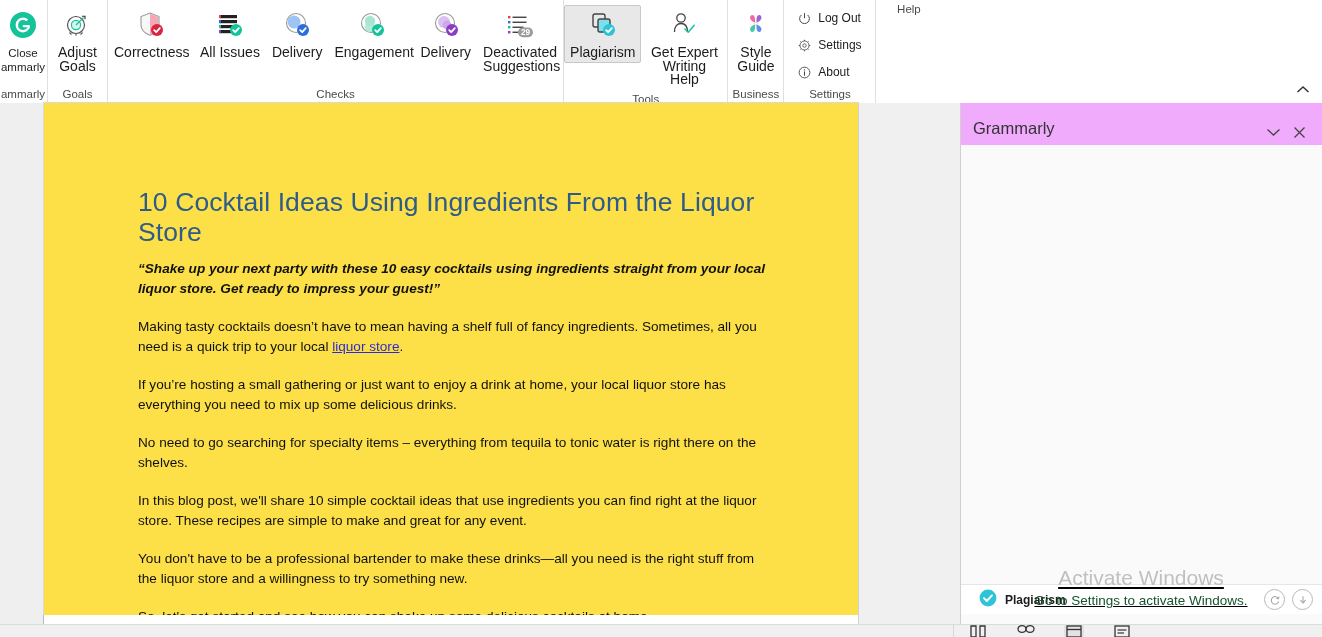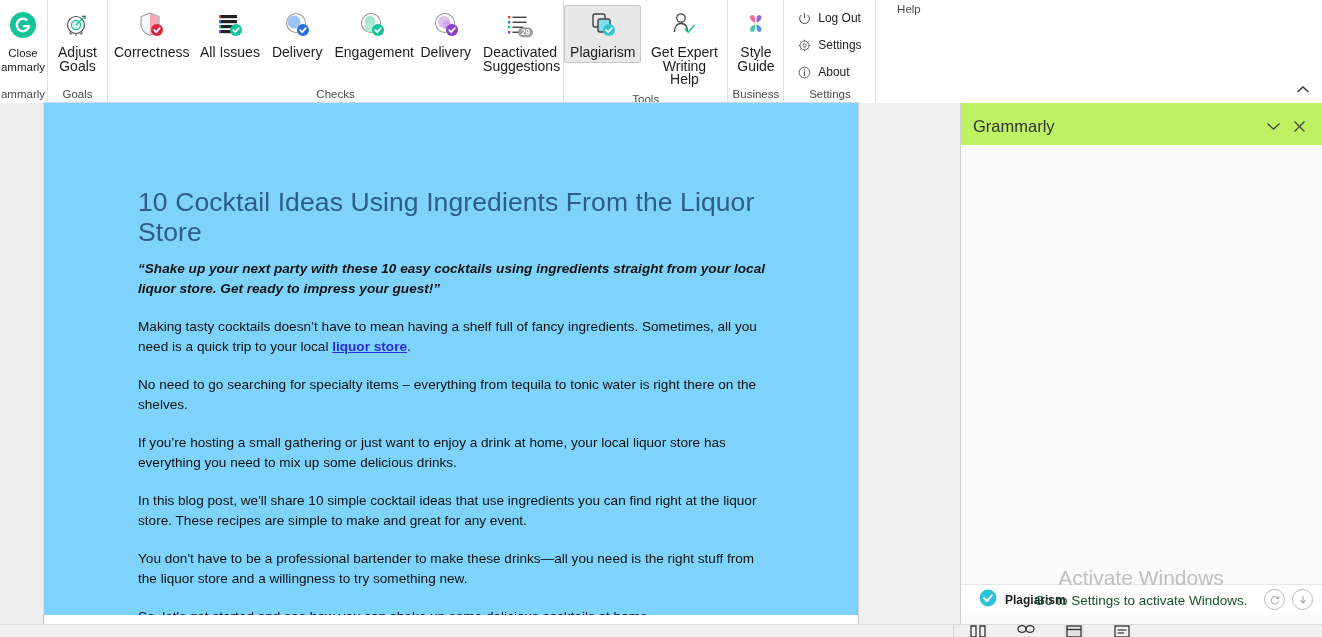--- a/index.html
+++ b/index.html
@@ -67,50 +67,50 @@
   .docarea{
     position:absolute;left:0;top:103px;width:1322px;height:534px;
     background:#f0f0f0;
   }
   .leftgutter{
     position:absolute;left:0;top:0;width:44px;height:534px;background:#efefef;
     border-right:1px solid #b9b9b9;box-sizing:border-box;
   }
   .page{
     position:absolute;left:44px;top:0;width:814px;height:534px;
-    background:#7dd3fc;box-shadow:0 0 0 1px #d9d9d9;
+    background:#fde047;box-shadow:0 0 0 1px #d9d9d9;
   }
   .page-inner{padding:84px 70px 0 94px;}
   h1.doc-title{
     margin:0 0 12px 0;font-weight:400;font-size:26.5px;color:#2e5c8a;
     letter-spacing:0.1px;line-height:30px;
   }
   p.lede{
     margin:0 0 18px 0;font-size:13.6px;line-height:20px;color:#111;
     font-weight:bold;font-style:italic;max-width:628px;
   }
   p.body{
     margin:0 0 18px 0;font-size:13.6px;line-height:20px;color:#111;
     max-width:624px;
   }
-  a.doclink{color:#2b2bd6;text-decoration:underline;font-weight:bold;}
+  a.doclink{color:#2b2bd6;text-decoration:underline;}
 
   .rightgutter{
     position:absolute;left:858px;top:0;width:102px;height:534px;background:#f0f0f0;
     border-left:1px solid #d0d0d0;box-sizing:border-box;
   }
 
   
   .gpane{
     position:absolute;left:960px;top:103px;width:362px;height:534px;
     background:#fafafa;border-left:1px solid #d0d0d0;box-sizing:border-box;
   }
   .gpane-head{
-    height:42px;background:#bef264;display:flex;align-items:center;
-    padding:4px 10px 0 12px;box-sizing:border-box;
+    height:42px;background:#f0abfc;display:flex;align-items:flex-start;
+    padding:16px 10px 0 12px;box-sizing:border-box;
   }
   .gpane-title{font-size:16.5px;color:#333;flex:1;font-weight:400;}
   .ghbtn{
     width:26px;height:26px;display:flex;align-items:center;justify-content:center;
     cursor:default;color:#444;
   }
   .gpane-body{height:448px;background:#fafafa;}
 
   
   .gstatus{
@@ -121,21 +121,21 @@
   .gstatus .lbl{font-size:12px;color:#1c1c1c;font-weight:bold;margin-left:8px;flex:1;}
   .circ-btn{
     width:19px;height:19px;border-radius:50%;border:1px solid #b9b9b9;
     display:flex;align-items:center;justify-content:center;margin-left:7px;
     color:#999;cursor:default;
   }
 
   
   .watermark{
     position:absolute;left:960px;top:565px;width:362px;height:60px;
-    text-align:center;pointer-events:none;
+    text-align:center;pointer-events:none;text-decoration:underline;
   }
   .wm1{font-size:21px;color:#c0c0c0;line-height:26px;}
   .wm2{font-size:13.5px;color:#14532d;line-height:20px;}
 
   
   .statusbar{
     position:absolute;left:0;bottom:0;width:1322px;height:13px;
     background:#f0f0f0;border-top:1px solid #dcdcdc;box-sizing:border-box;
   }
   .viewicons{
@@ -393,22 +393,22 @@
   <div class="docarea">
     <div class="leftgutter"></div>
 
     <div class="page">
       <div class="page-inner">
         <h1 class="doc-title">10 Cocktail Ideas Using Ingredients From the Liquor Store</h1>
         <p class="lede">“Shake up your next party with these 10 easy cocktails using ingredients straight from your local liquor store. Get ready to impress your guest!”</p>
 
         <p class="body"><span>Making tasty cocktails doesn’t have to mean having a shelf full of fancy ingredients. Sometimes, all you need is a quick trip to your local </span><a class="doclink" href="#">liquor store</a><span>.</span></p>
 
+        <p class="body">If you’re hosting a small gathering or just want to enjoy a drink at home, your local liquor store has everything you need to mix up some delicious drinks.</p>
         <p class="body">No need to go searching for specialty items – everything from tequila to tonic water is right there on the shelves.</p>
-        <p class="body">If you’re hosting a small gathering or just want to enjoy a drink at home, your local liquor store has everything you need to mix up some delicious drinks.</p>
         <p class="body">In this blog post, we'll share 10 simple cocktail ideas that use ingredients you can find right at the liquor store. These recipes are simple to make and great for any event.</p>
         <p class="body">You don't have to be a professional bartender to make these drinks—all you need is the right stuff from the liquor store and a willingness to try something new.</p>
         <p class="body">So, let's get started and see how you can shake up some delicious cocktails at home.</p>
 
       </div>
     </div>
 
     <div class="rightgutter"></div>
   </div>
 

